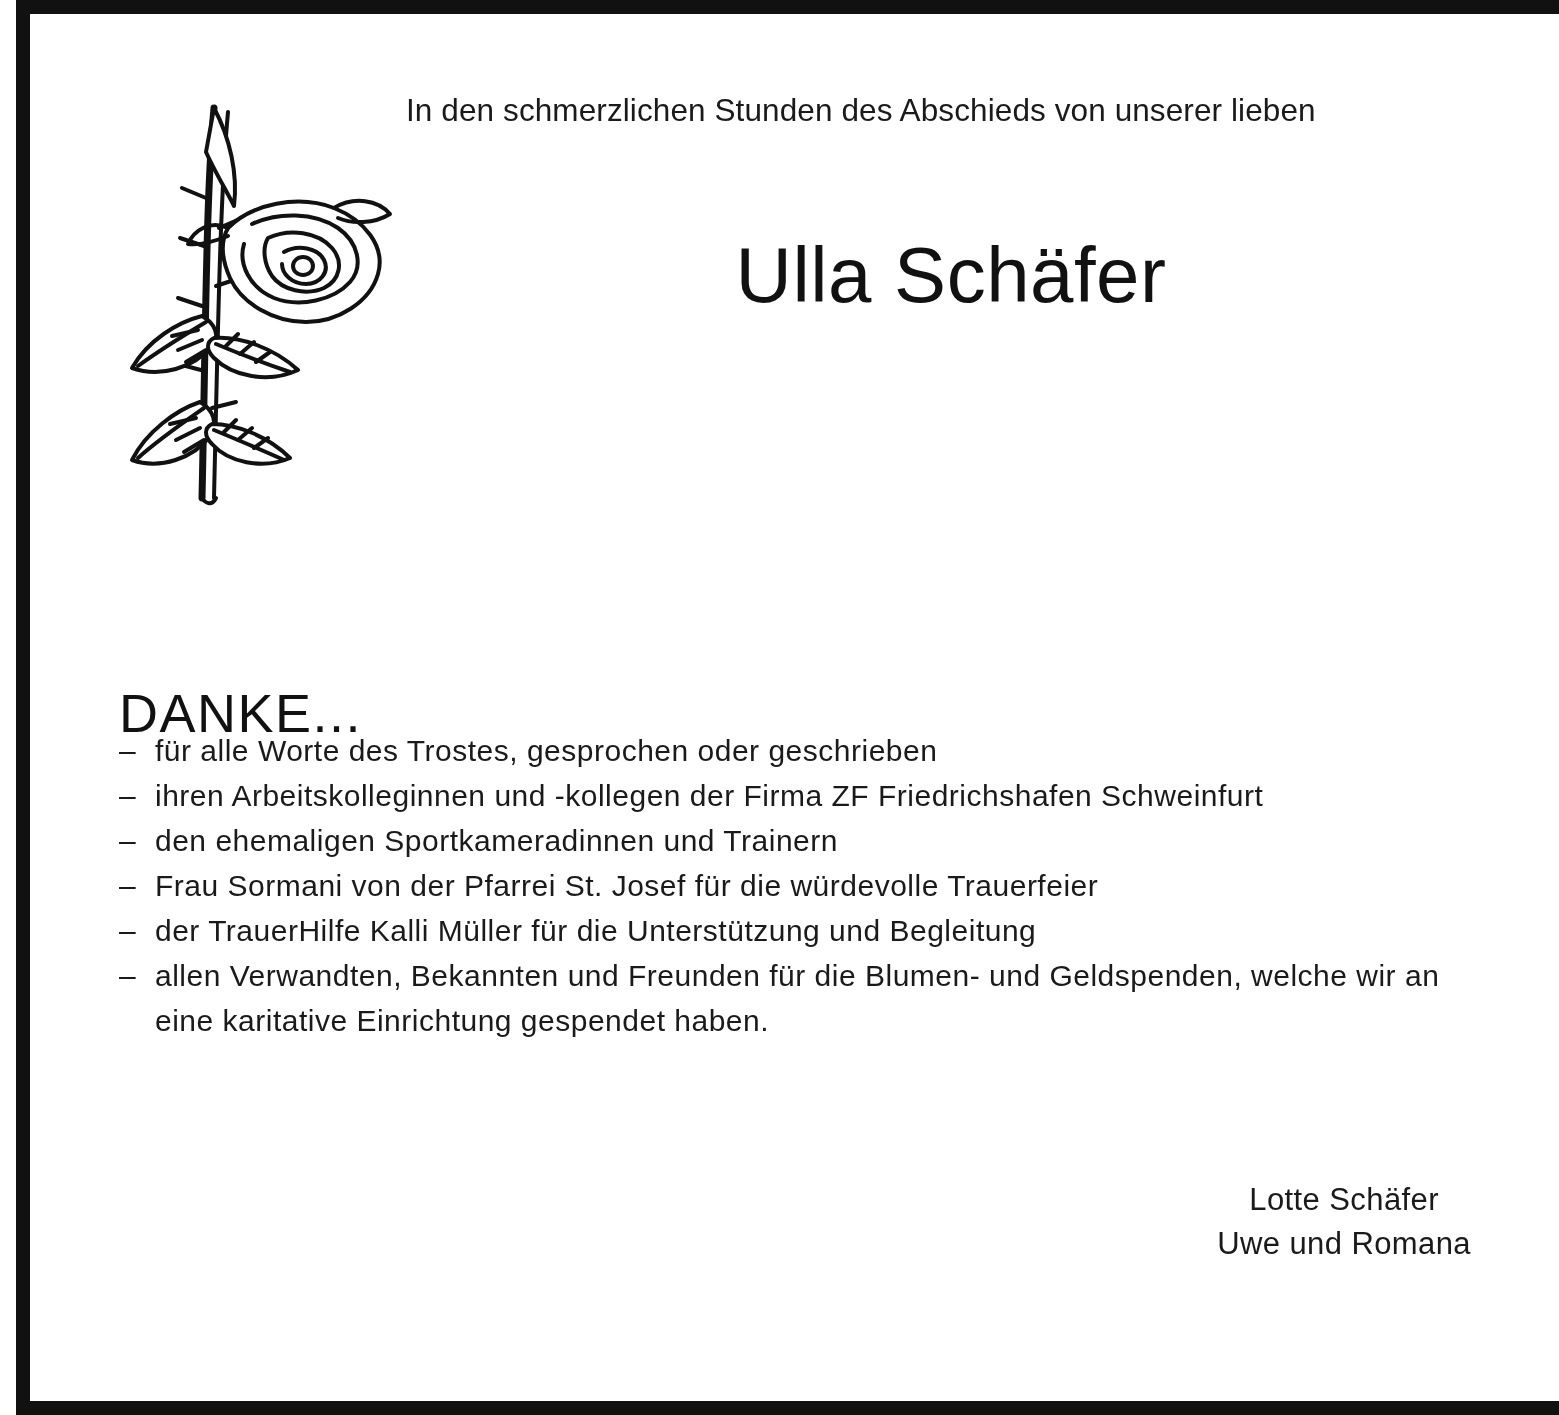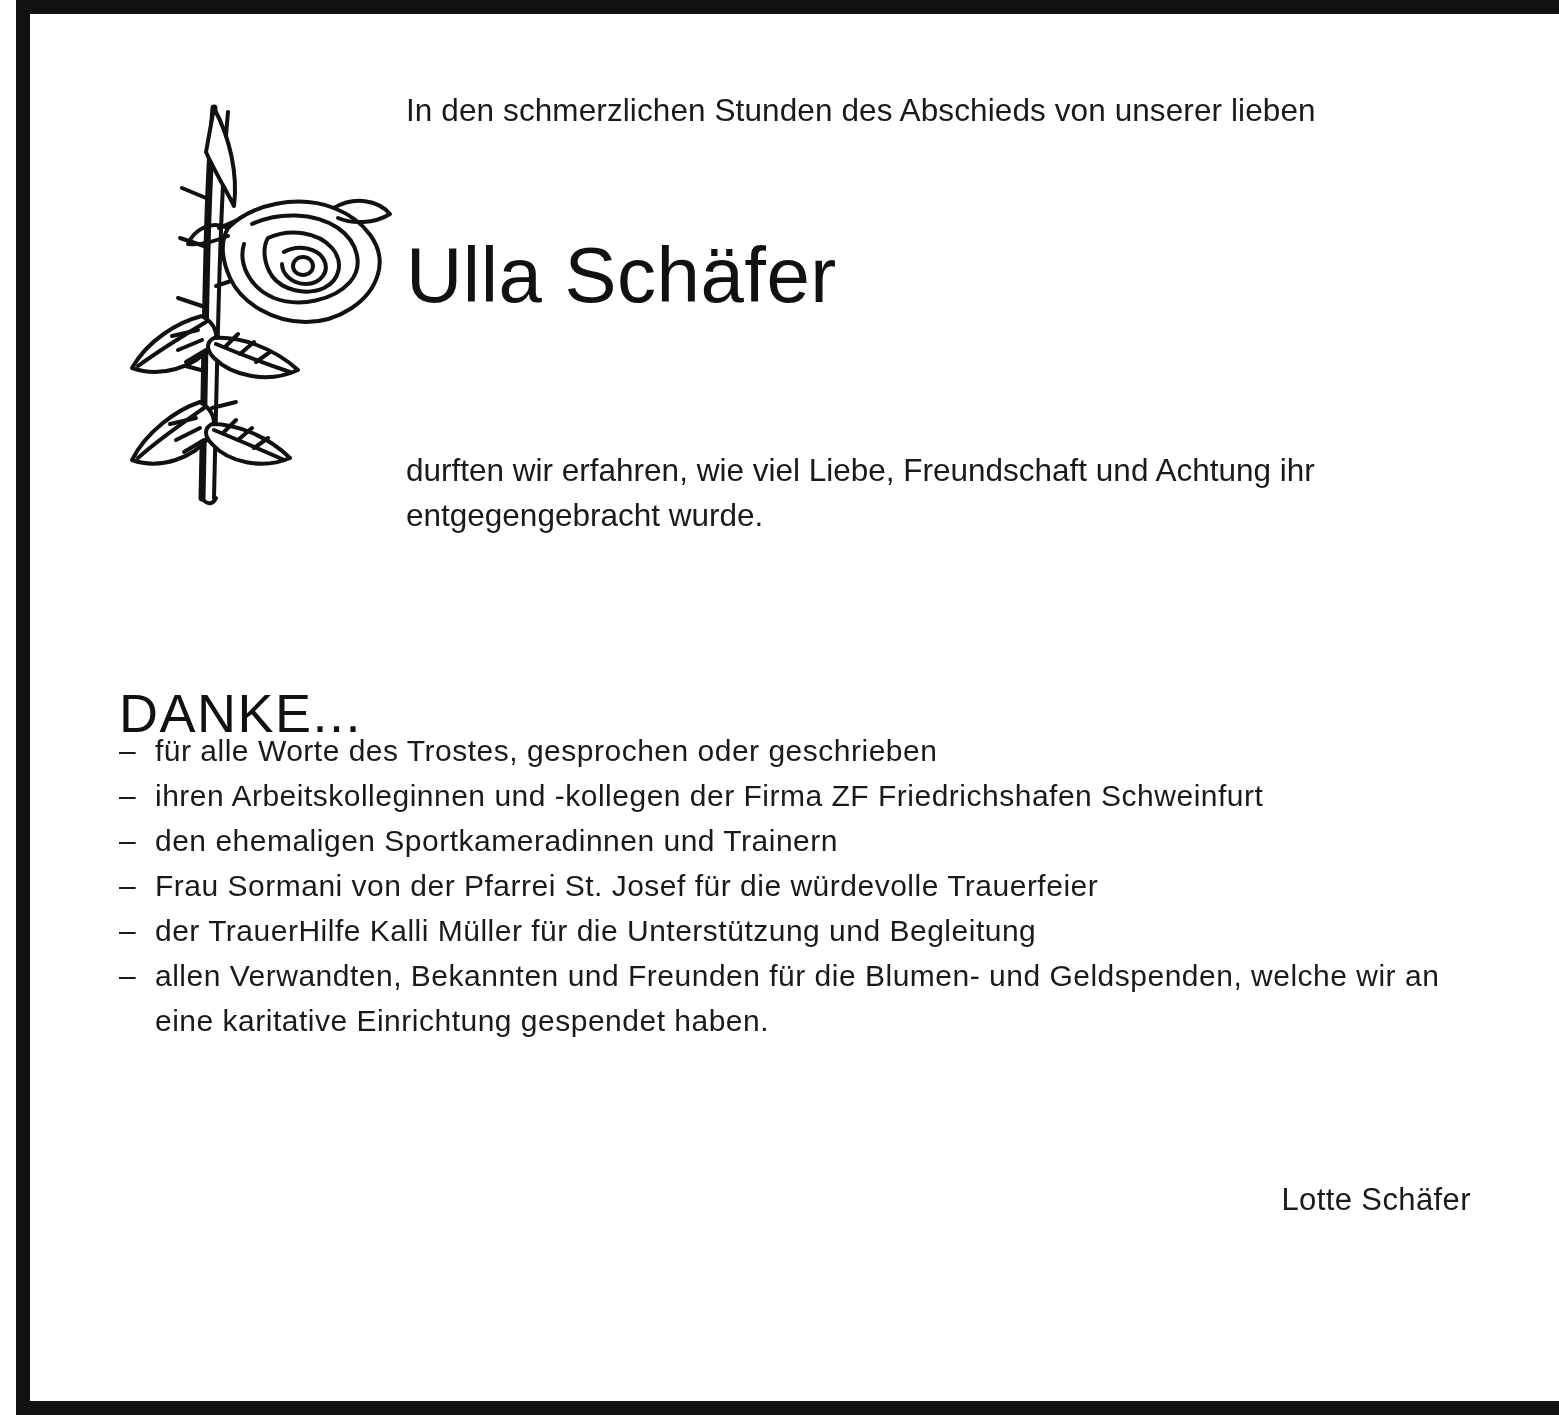--- a/index.html
+++ b/index.html
@@ -61,20 +61,21 @@
     line-height: 1.28;
     letter-spacing: 0.1px;
     color: #1a1a1a;
   }
 
   .deceased-name {
     position: absolute;
     left: 390px;
     top: 235px;
     width: 1090px;
+    text-align: center;
     font-size: 78px;
     line-height: 1.05;
     font-weight: 400;
     letter-spacing: 0.5px;
     color: #111111;
   }
 
   .body-text {
     position: absolute;
     left: 390px;
@@ -191,21 +192,20 @@
 
           <path d="M100 420 C104 426 110 428 114 420"></path>
         </g>
       </svg>
     </div>
 
     <div class="intro">In den schmerzlichen Stunden des Abschieds von unserer lieben</div>
 
     <div class="deceased-name">Ulla Schäfer</div>
 
-    <div class="body-text">durften wir erfahren, wie viel Liebe, Freundschaft und Achtung ihr entgegengebracht wurde.</div>
 
     <div class="danke-heading">DANKE...</div>
 
     <div class="thanks-list">
       <div class="thanks-item">
         <span class="thanks-dash">–</span>
         <span class="thanks-text">für alle Worte des Trostes, gesprochen oder geschrieben</span>
       </div>
       <div class="thanks-item">
         <span class="thanks-dash">–</span>
@@ -225,16 +225,17 @@
       </div>
       <div class="thanks-item">
         <span class="thanks-dash">–</span>
         <span class="thanks-text">allen Verwandten, Bekannten und Freunden für die Blumen- und Geldspenden, welche wir an eine karitative Einrichtung gespendet haben.</span>
       </div>
     </div>
 
 
     <div class="family">
       <div>Lotte Schäfer</div>
+      <div>Uwe und Romana</div>
     </div>
 
   </div>
 </div>
 
 </body></html>

